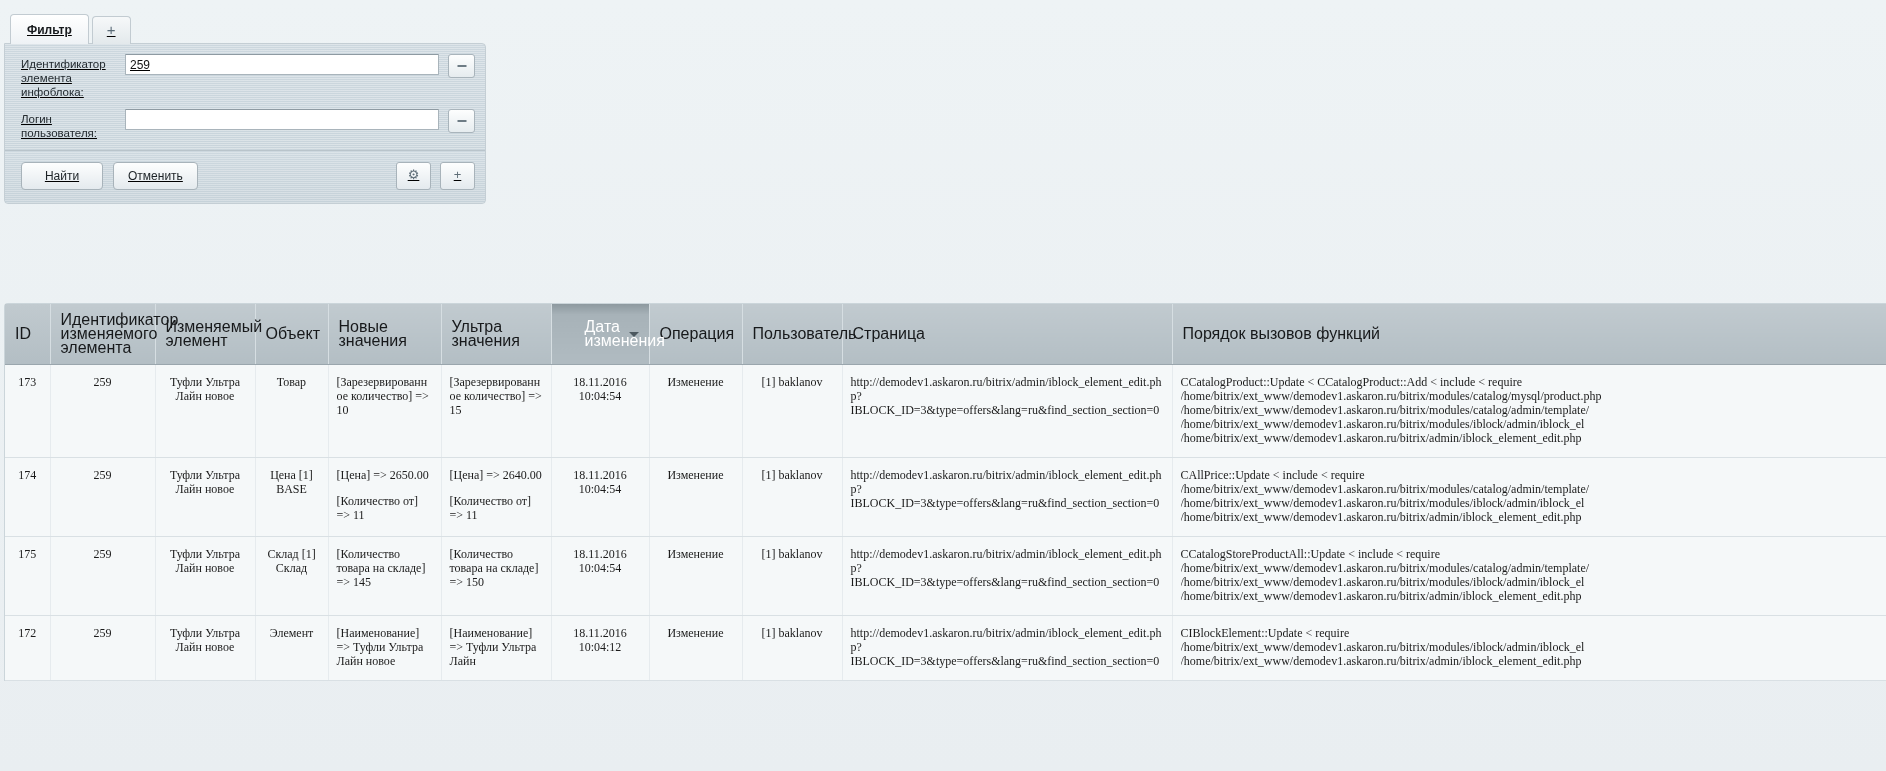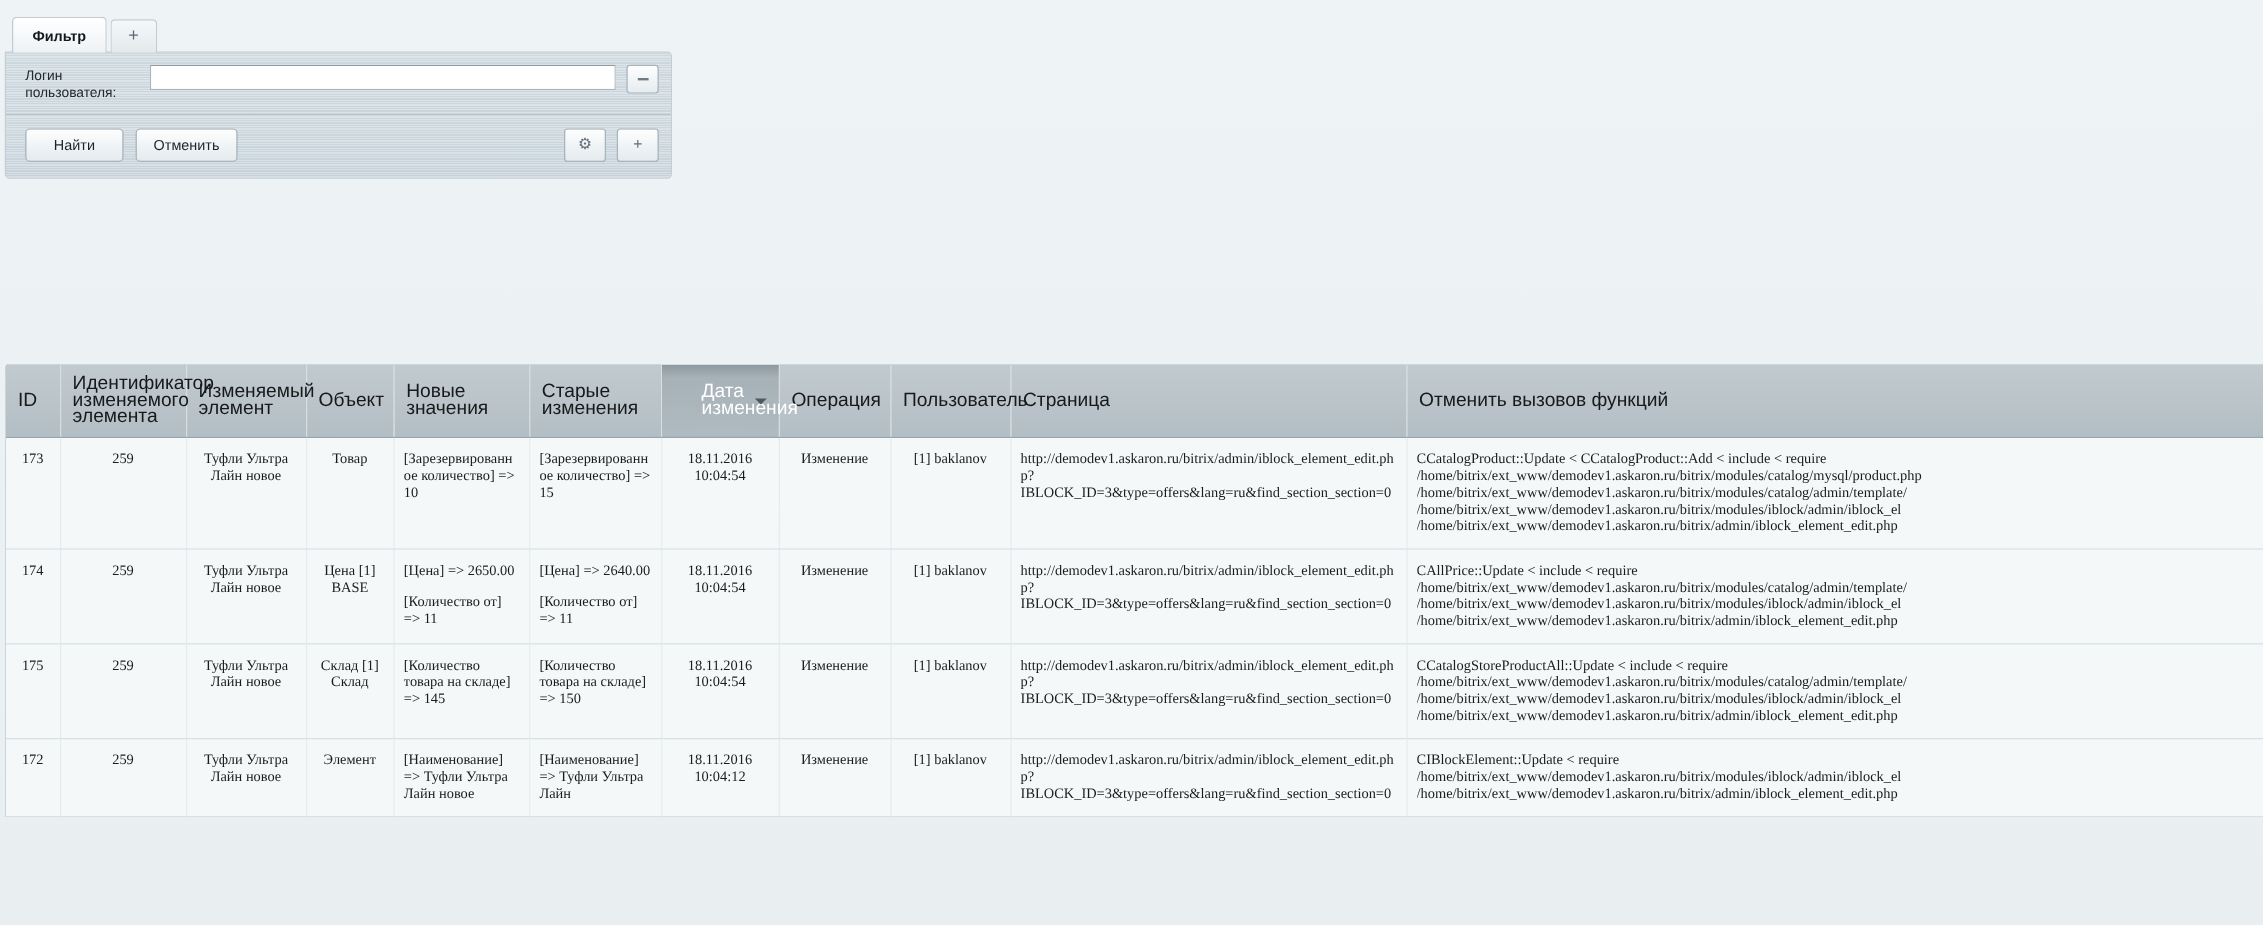--- a/index.html
+++ b/index.html
@@ -16,21 +16,22 @@
     position: relative;
     background:
       linear-gradient(180deg, #eef3f5 0%, #e9eef1 100%);
   }
 
   
   .filter-wrap {
     position: absolute;
     left: 4px;
     top: 12px;
-    width: 556px;
+    width: 482px;
+    text-decoration: underline;
   }
   .tabs {
     display: flex;
     align-items: flex-end;
     height: 32px;
     padding-left: 6px;
     position: relative;
     z-index: 3;
   }
   .tab {
@@ -260,20 +261,25 @@
 <div class="filter-wrap">
 
   <div class="tabs">
     <div class="tab active">Фильтр</div>
     <div class="tab plus">+</div>
   </div>
 
   <div class="filter-body">
     <div class="minimize">–</div>
 
+    <div class="frow">
+      <div class="flabel">Идентификатор элемента инфоблока:</div>
+      <input class="finput" type="text" value="259" style="">
+      <div class="minus-btn"></div>
+    </div>
 
 
     <div class="frow">
       <div class="flabel">Логин пользователя:</div>
       <input class="finput" type="text" value="" style="">
       <div class="minus-btn"></div>
     </div>
 
     <div class="filter-footer">
       <button class="btn">Найти</button>
@@ -300,29 +306,29 @@
       <col class="col-page">
         <col class="col-stack">
     </colgroup>
     <thead>
       <tr>
         <th>ID</th>
         <th>Идентификатор изменяемого элемента</th>
         <th>Изменяемый элемент</th>
         <th>Объект</th>
         <th>Новые значения</th>
-        <th>Старые изменения</th>
+        <th>Ультра значения</th>
         <th class="sorted">
           <span>Дата изменения</span>
           <span class="sort-arrow"></span>
         </th>
         <th>Операция</th>
         <th>Пользователь</th>
         <th>Страница</th>
-        <th>Отменить вызовов функций</th>
+        <th>Порядок вызовов функций</th>
       </tr>
     </thead>
     <tbody>
         <tr>
           <td class="c-id">173</td>
           <td class="c-center">259</td>
           <td class="c-center">Туфли Ультра Лайн новое</td>
           <td class="c-center">Товар</td>
           <td>
             <div class="para">[Зарезервированное количество] =&gt; 10</div>

